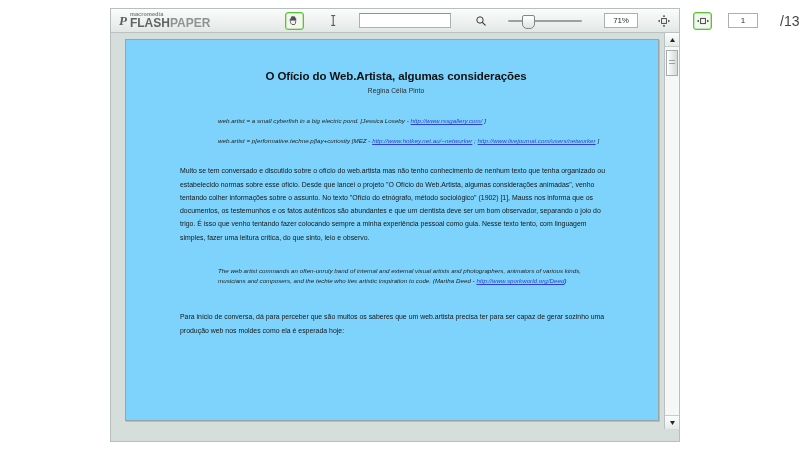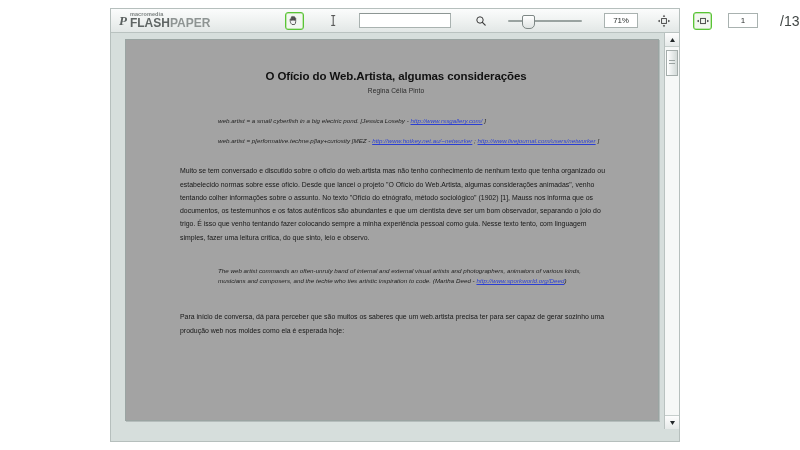--- a/index.html
+++ b/index.html
@@ -218,21 +218,21 @@
     flex: 1;
     overflow: hidden;
     padding: 6px 5px 8px 14px;
     box-sizing: border-box;
   }
 
   .page {
     position: relative;
     width: 100%;
     height: 100%;
-    background: #a3a3a3;
+    background: #7dd3fc;
     border: 1px solid #9aa4a2;
     box-sizing: border-box;
     box-shadow: 1px 1px 0 rgba(120,130,128,0.35);
     overflow: hidden;
   }
 
   .page-content {
     position: absolute;
     left: 54px;
     right: 46px;

